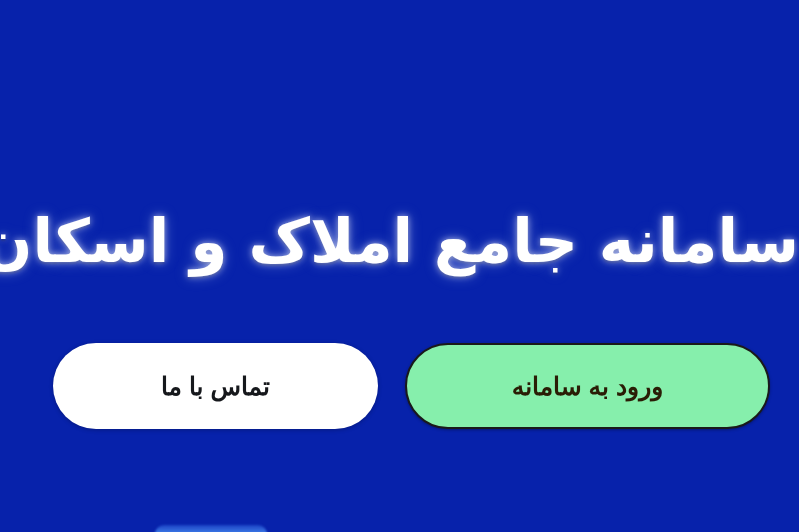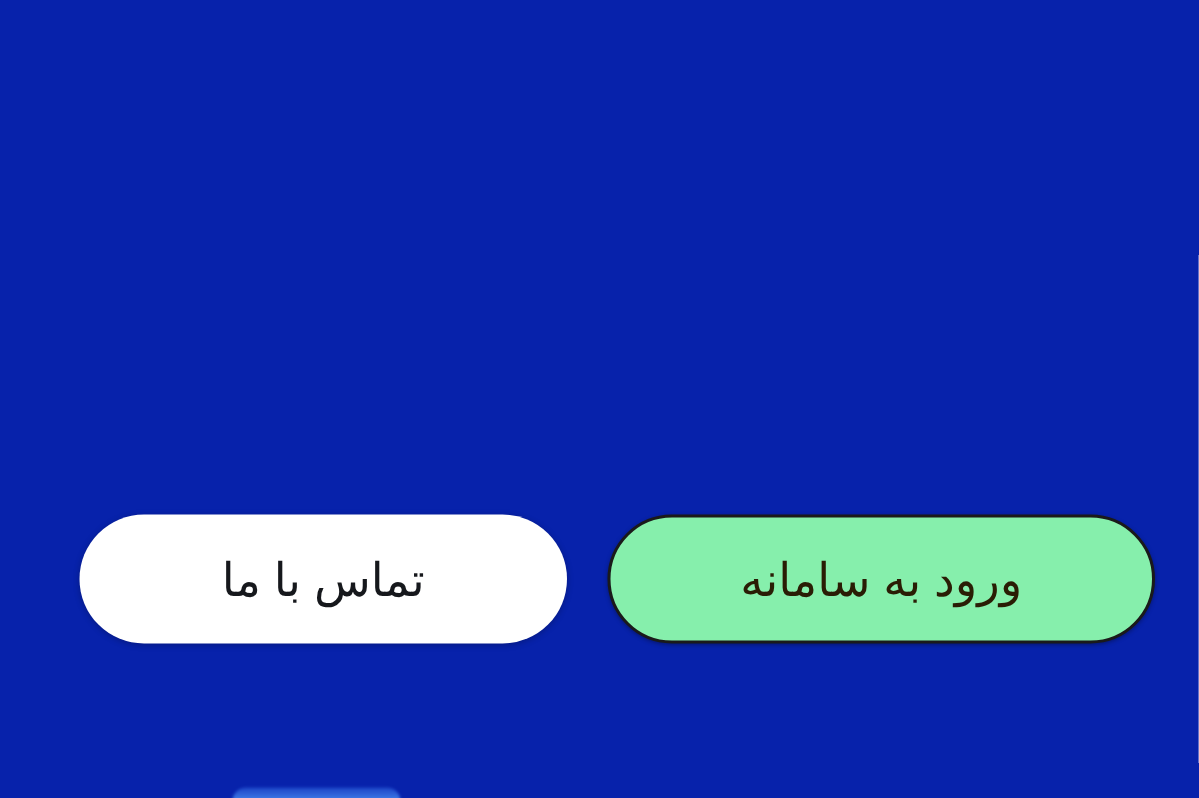--- a/index.html
+++ b/index.html
@@ -54,22 +54,22 @@
 
   .btn {
     position: absolute;
     top: 0;
     height: 86px;
     border-radius: 44px;
     box-sizing: border-box;
     display: flex;
     align-items: center;
     justify-content: center;
-    font-size: 31px;
-    font-weight: normal;
+    font-size: 25px;
+    font-weight: bold;
     cursor: pointer;
     direction: rtl;
     unicode-bidi: isolate;
     white-space: nowrap;
     user-select: none;
   }
 
   .btn-primary {
     right: 29px;          
     width: 365px;
@@ -99,20 +99,21 @@
     border-radius: 9px 9px 0 0;
     filter: blur(1.1px);
     opacity: 0.95;
   }
 </style>
 </head>
 <body>
 
 <div class="screen">
 
+  <h1 class="hero-title">سامانه جامع املاک و اسکان</h1>
 
   <div class="button-row">
 
     <button class="btn btn-primary">ورود به سامانه</button>
 
     <button class="btn btn-secondary">تماس با ما</button>
 
   </div>
 
   <div class="bottom-peek"></div>

